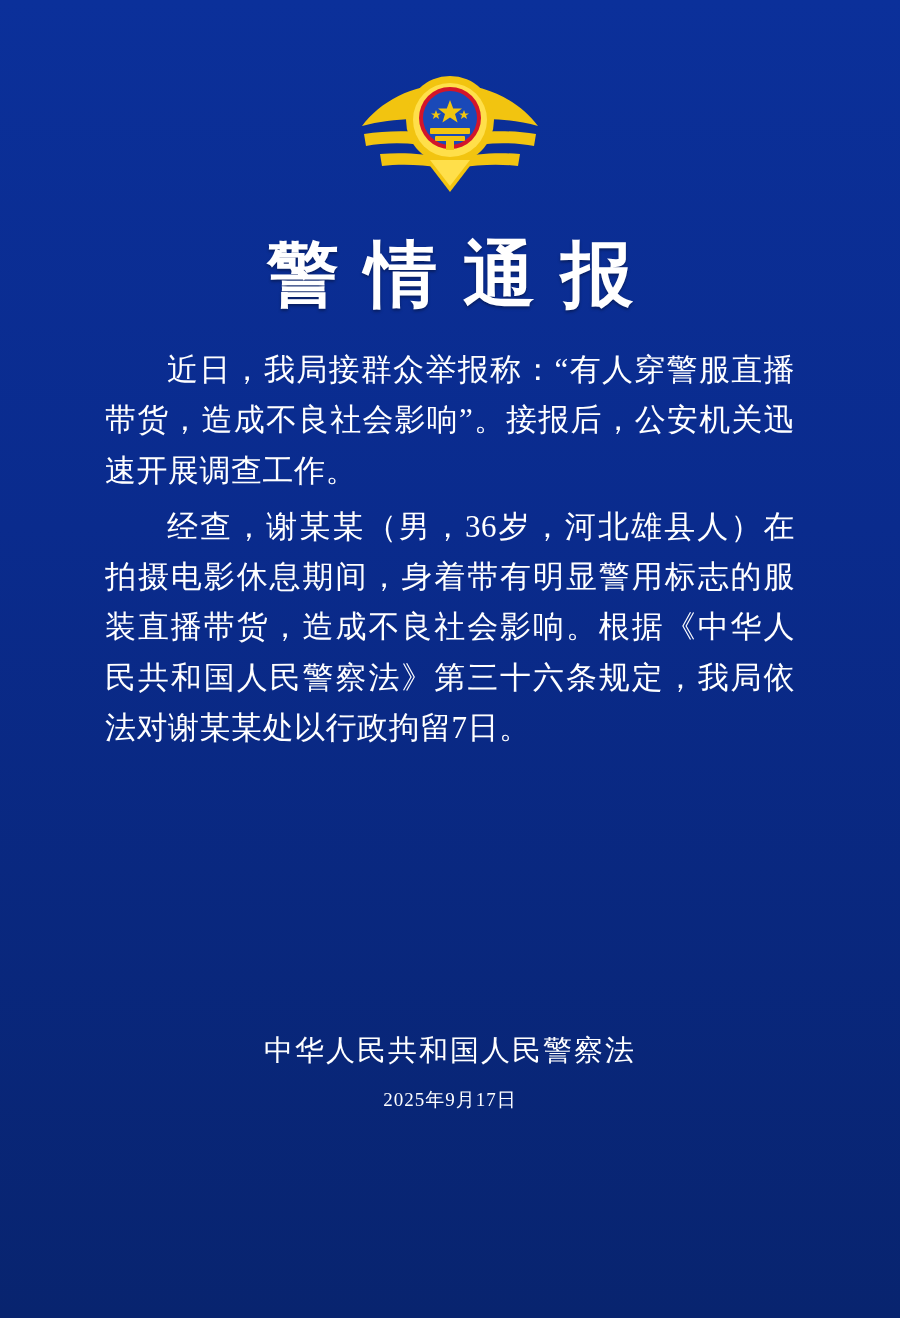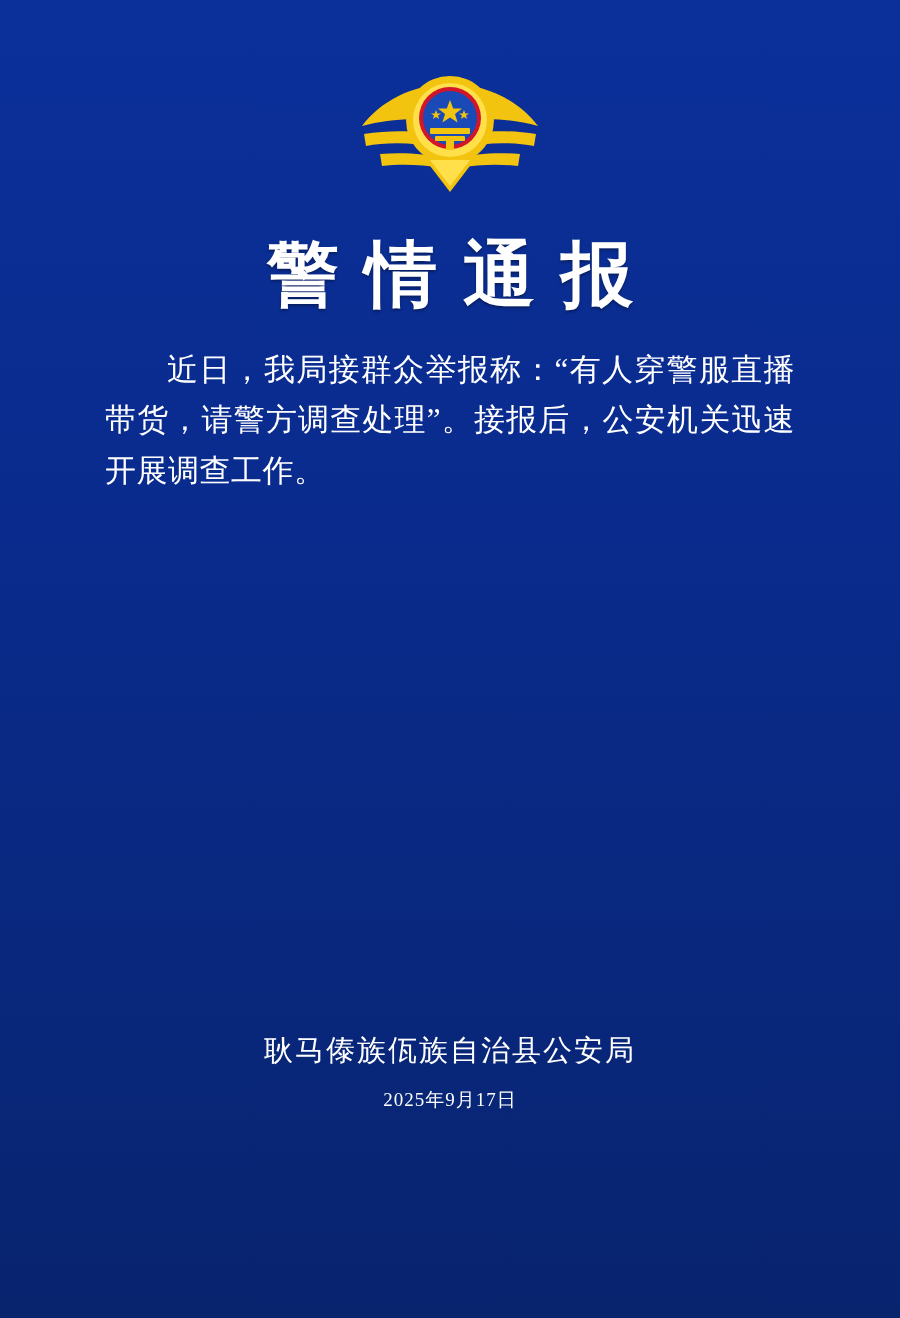--- a/index.html
+++ b/index.html
@@ -126,21 +126,22 @@
       </g>
 
       <path d="M74 100 L126 100 L100 134 Z" fill="#f2c410"></path>
       <path d="M80 102 L120 102 L100 128 Z" fill="#ffdf4a"></path>
     </svg>
   </div>
 
   <div class="title">警情通报</div>
 
   <div class="body-text">
-    <p>近日，我局接群众举报称：“有人穿警服直播带货，请警方调查处理”。接报后，公安机关迅速开展调查工作。</p>
+    <p>近日，我局接群众举报称：“有人穿警服直播带货，造成不良社会影响”。接报后，公安机关迅速开展调查工作。</p>
+    <p>经查，谢某某（男，36岁，河北雄县人）在拍摄电影休息期间，身着带有明显警用标志的服装直播带货，造成不良社会影响。根据《中华人民共和国人民警察法》第三十六条规定，我局依法对谢某某处以行政拘留7日。</p>
   </div>
 
   <div class="footer">
-    <div class="org">耿马傣族佤族自治县公安局</div>
+    <div class="org">中华人民共和国人民警察法</div>
     <div class="date">2025年9月17日</div>
   </div>
 
 </div>
 
 </body></html>

